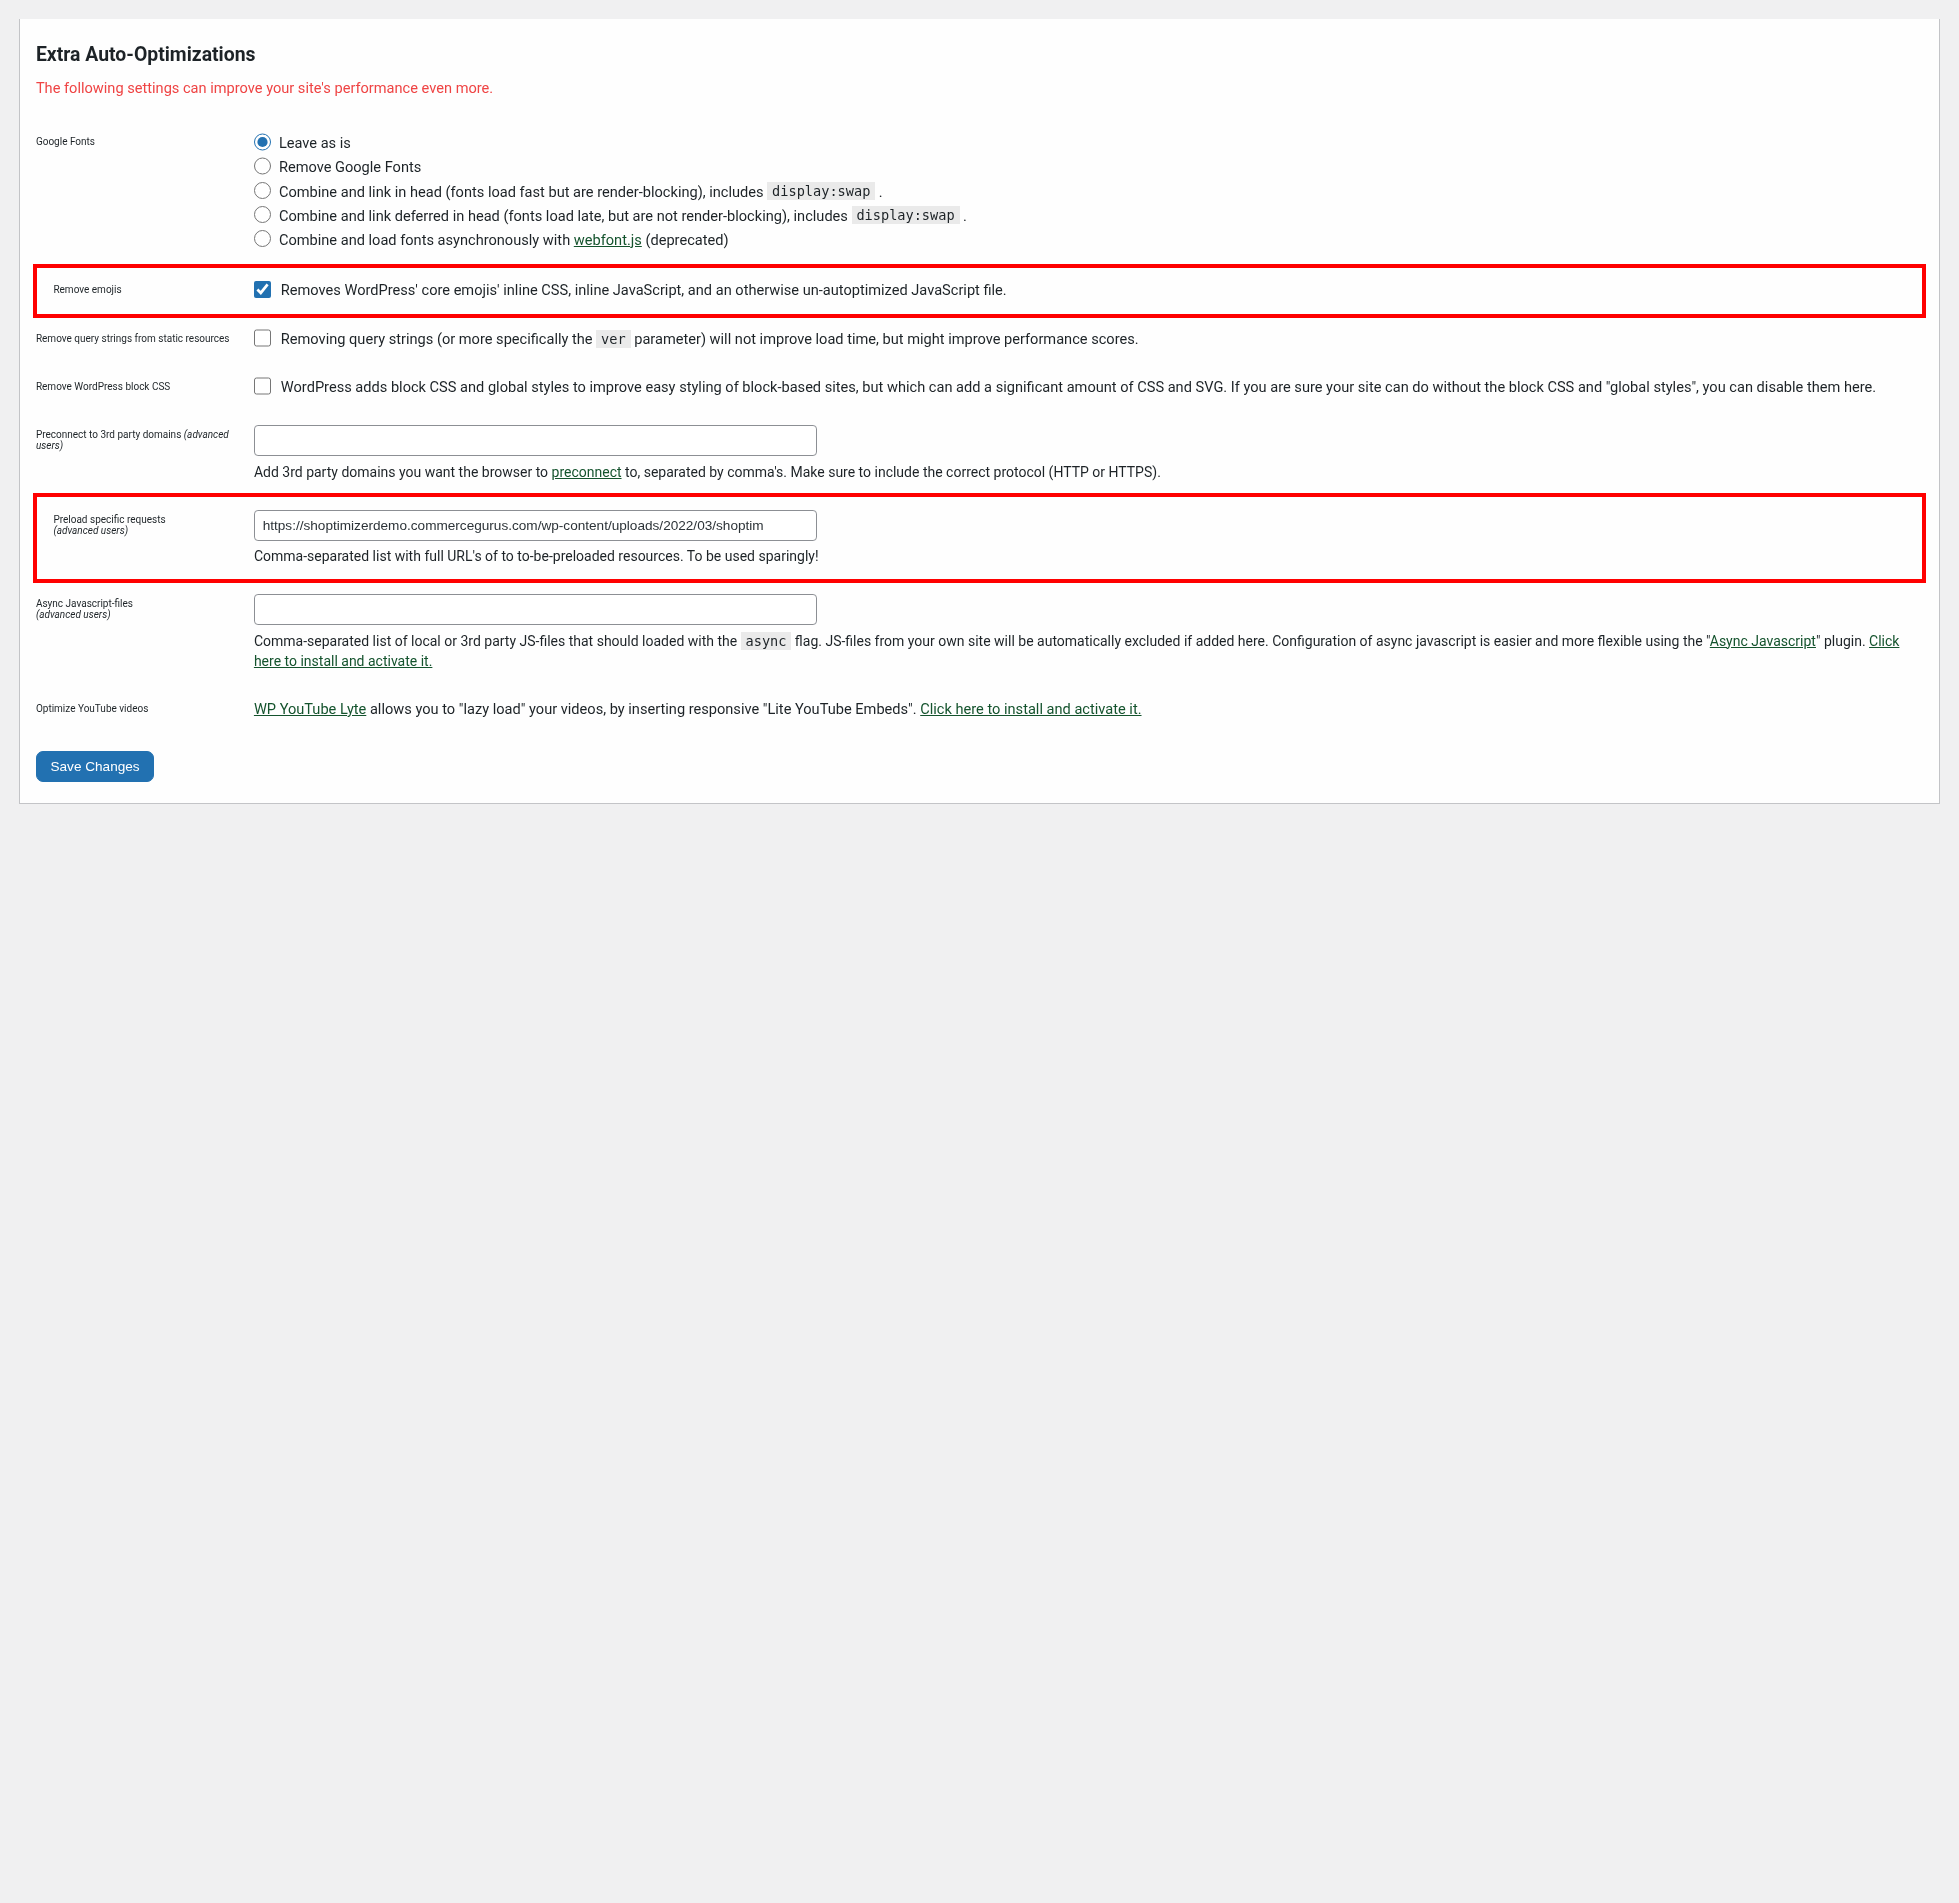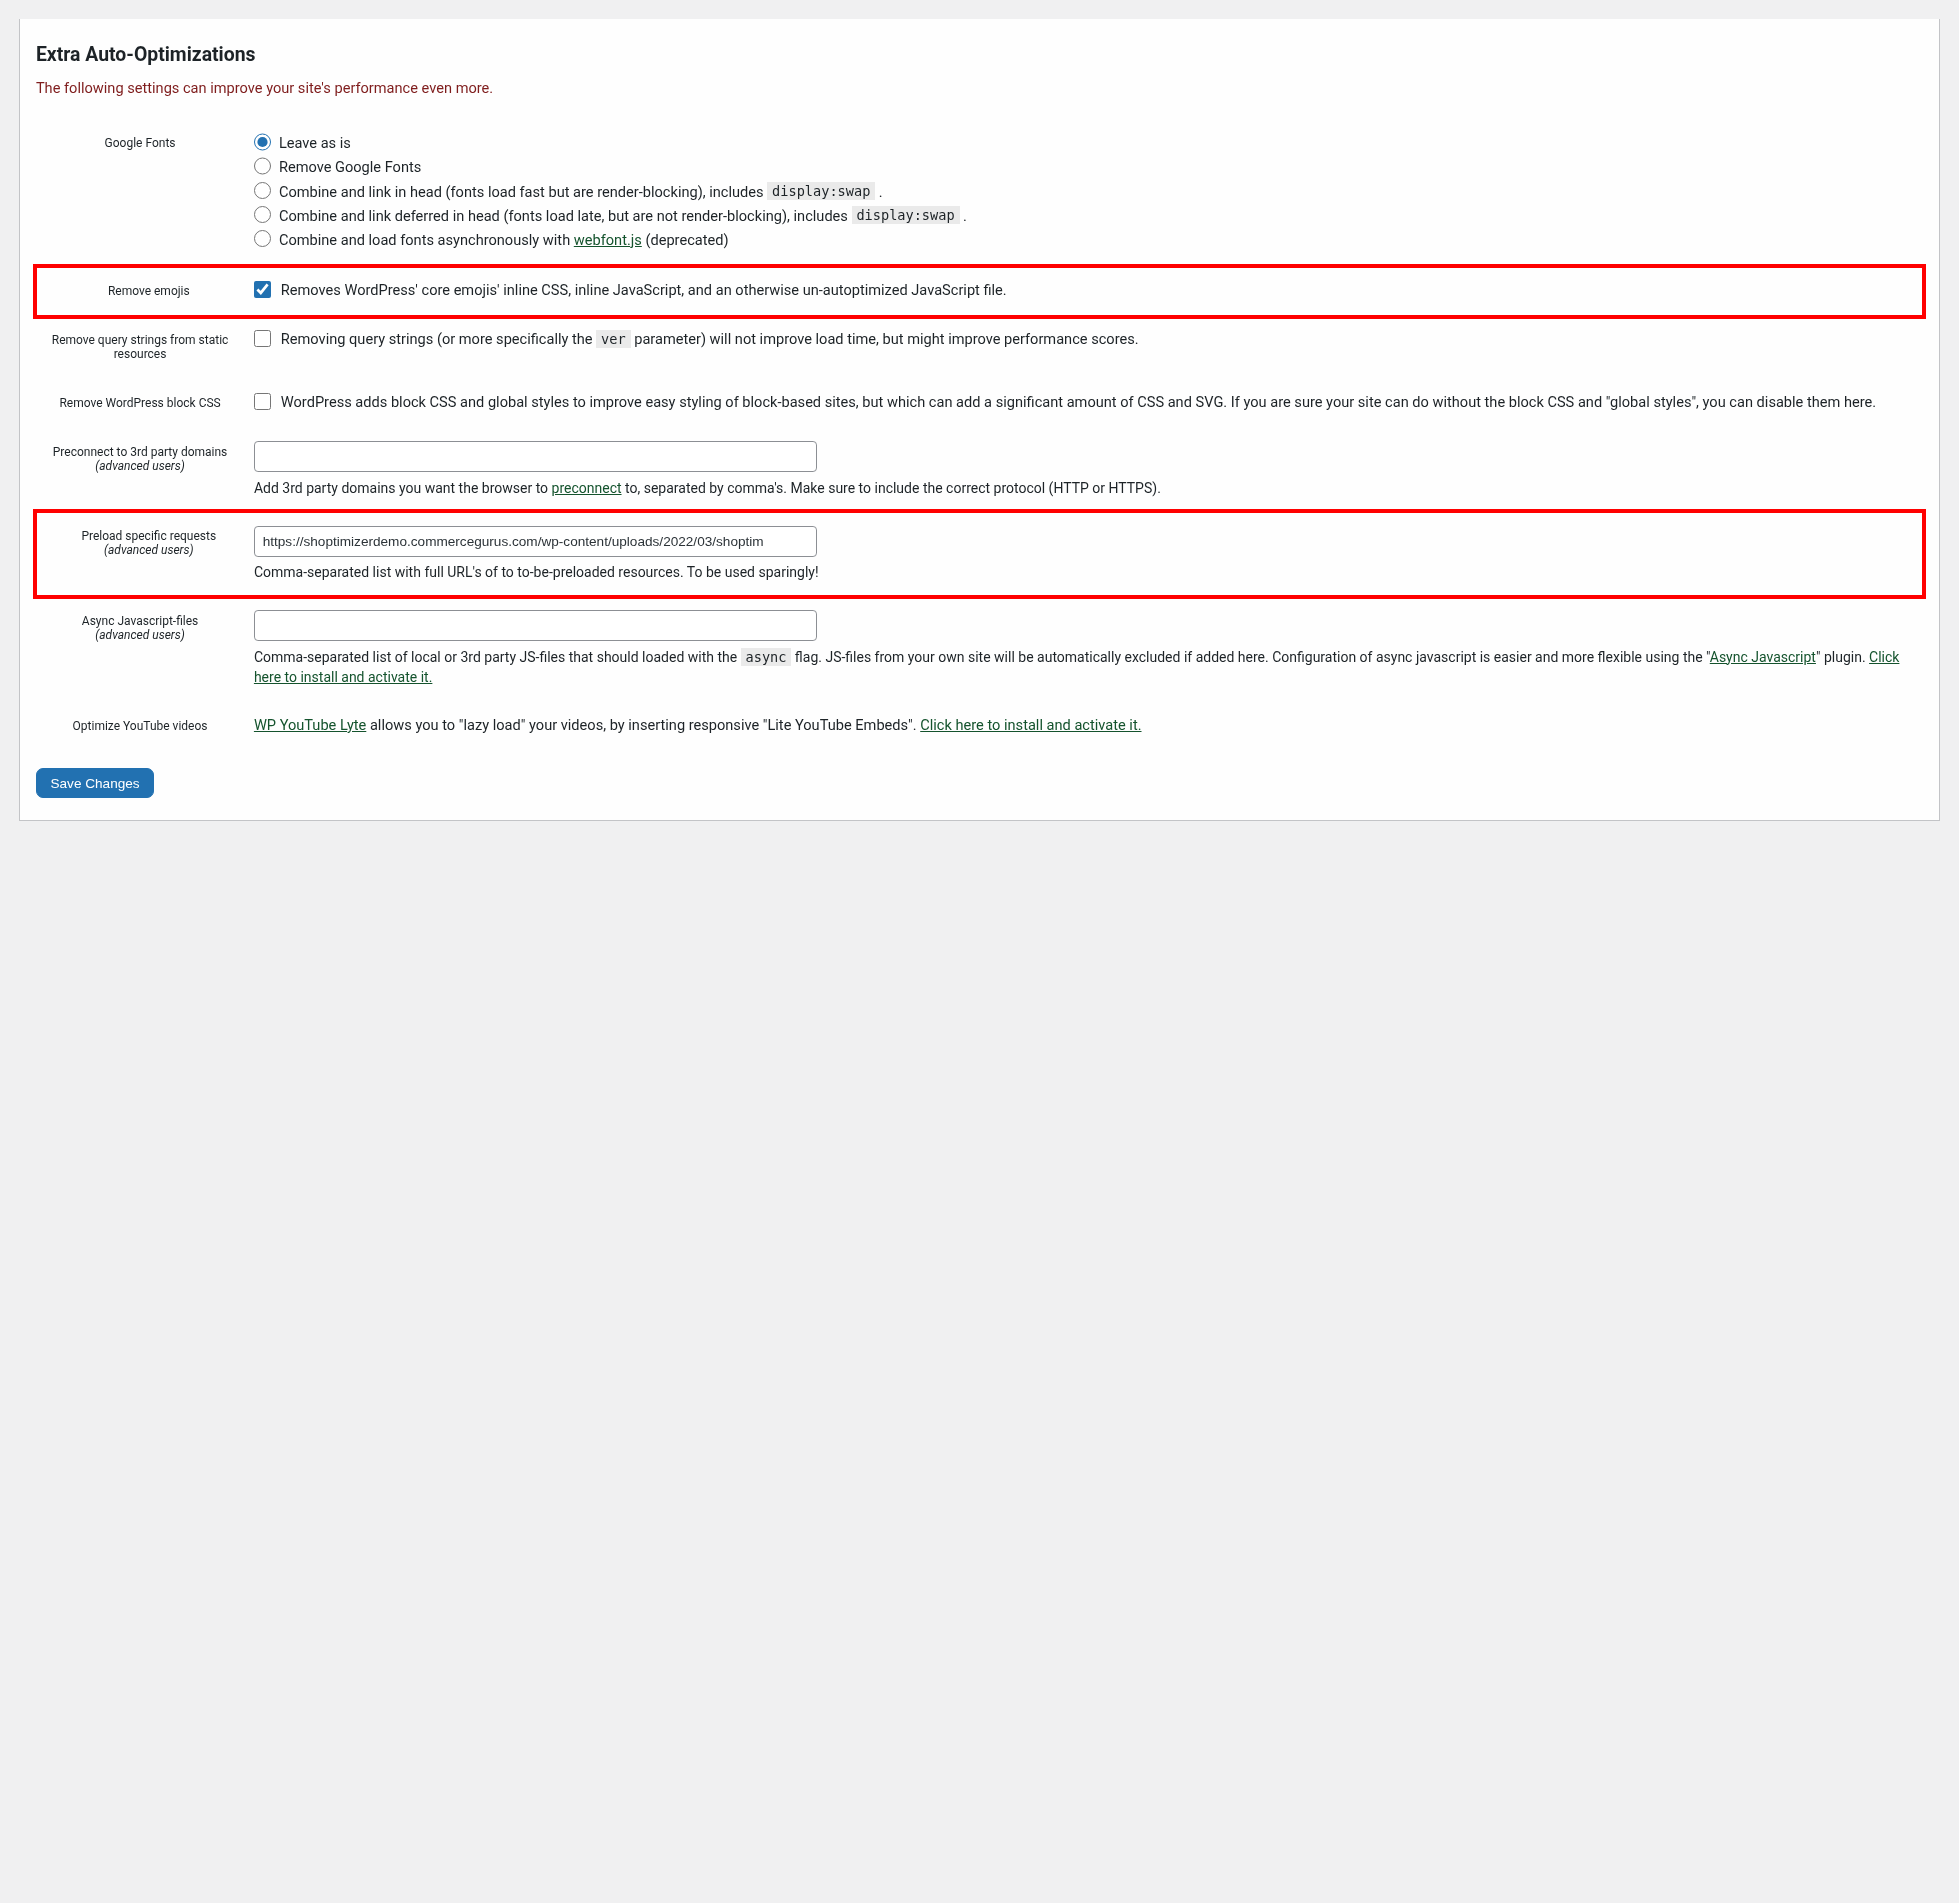--- a/index.html
+++ b/index.html
@@ -51,33 +51,33 @@
   }
   h2.section-title {
     font-size: 19.4px;
     margin: 7.8px 0 13.6px 0;
     font-weight: 700;
     color: #1d2327;
   }
   .section-desc {
     font-size: 14.6px;
     margin: 0 0 21.3px 0;
-    color: #7f1d1d;
+    color: #ef4444;
   }
   table.form-table {
     width: 100%;
     border-collapse: collapse;
   }
   .form-table th {
     width: 218px;
-    text-align: center;
+    text-align: left;
     vertical-align: top;
     padding: 17.5px 9.7px 17.5px 0;
     font-weight: 400;
-    font-size: 12px;
+    font-size: 10px;
     color: #1d2327;
   }
   .form-table td {
     vertical-align: top;
     padding: 13.6px 0 13.6px 0;
     font-size: 14.6px;
     color: #1d2327;
     line-height: 1.45;
   }
   .em { font-style: italic; }

